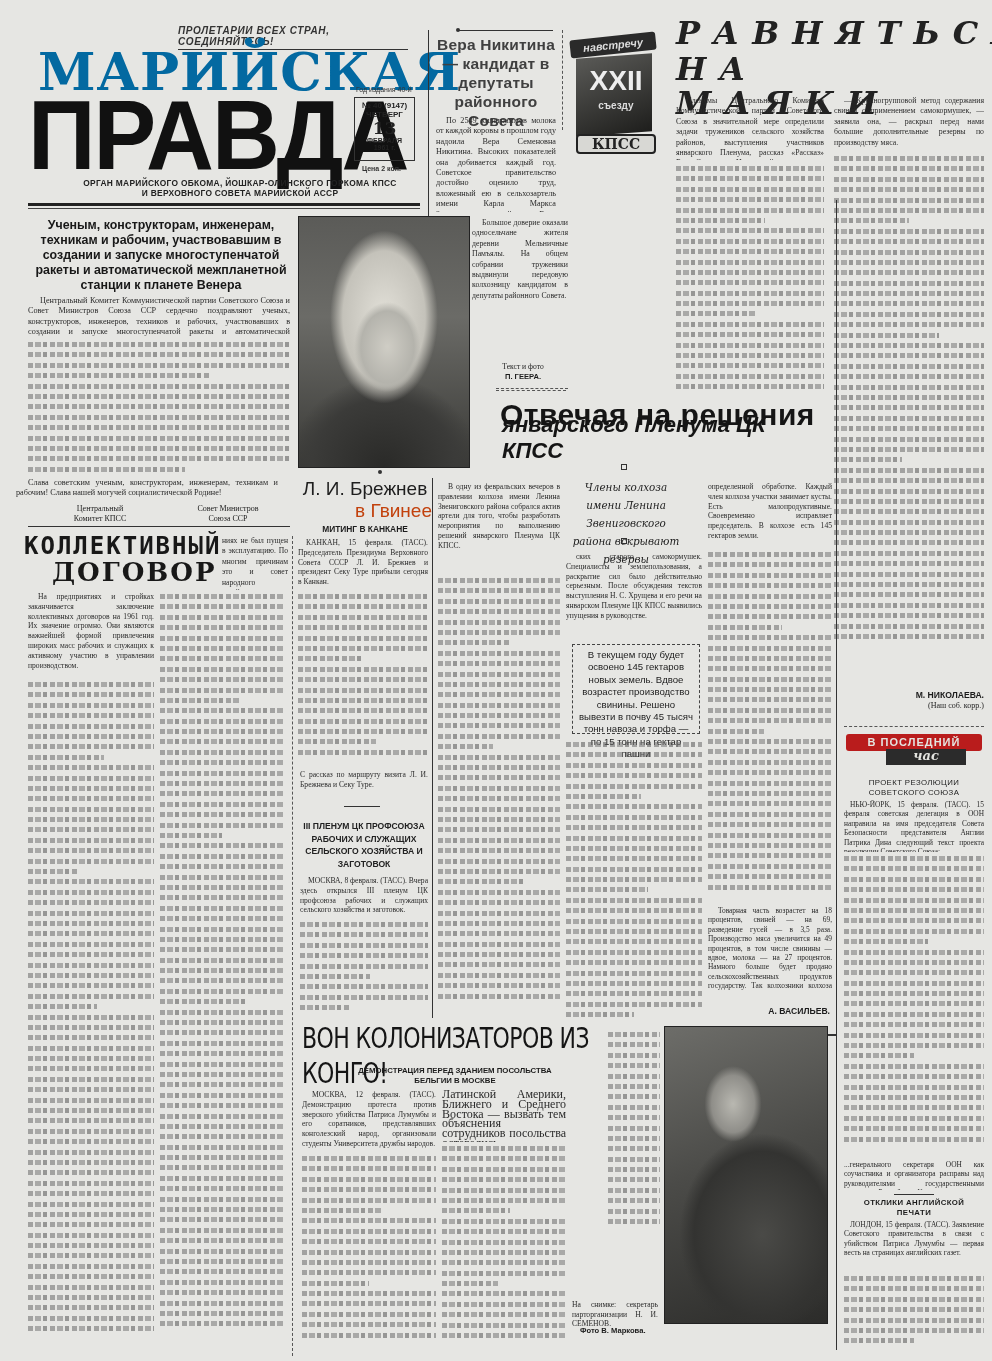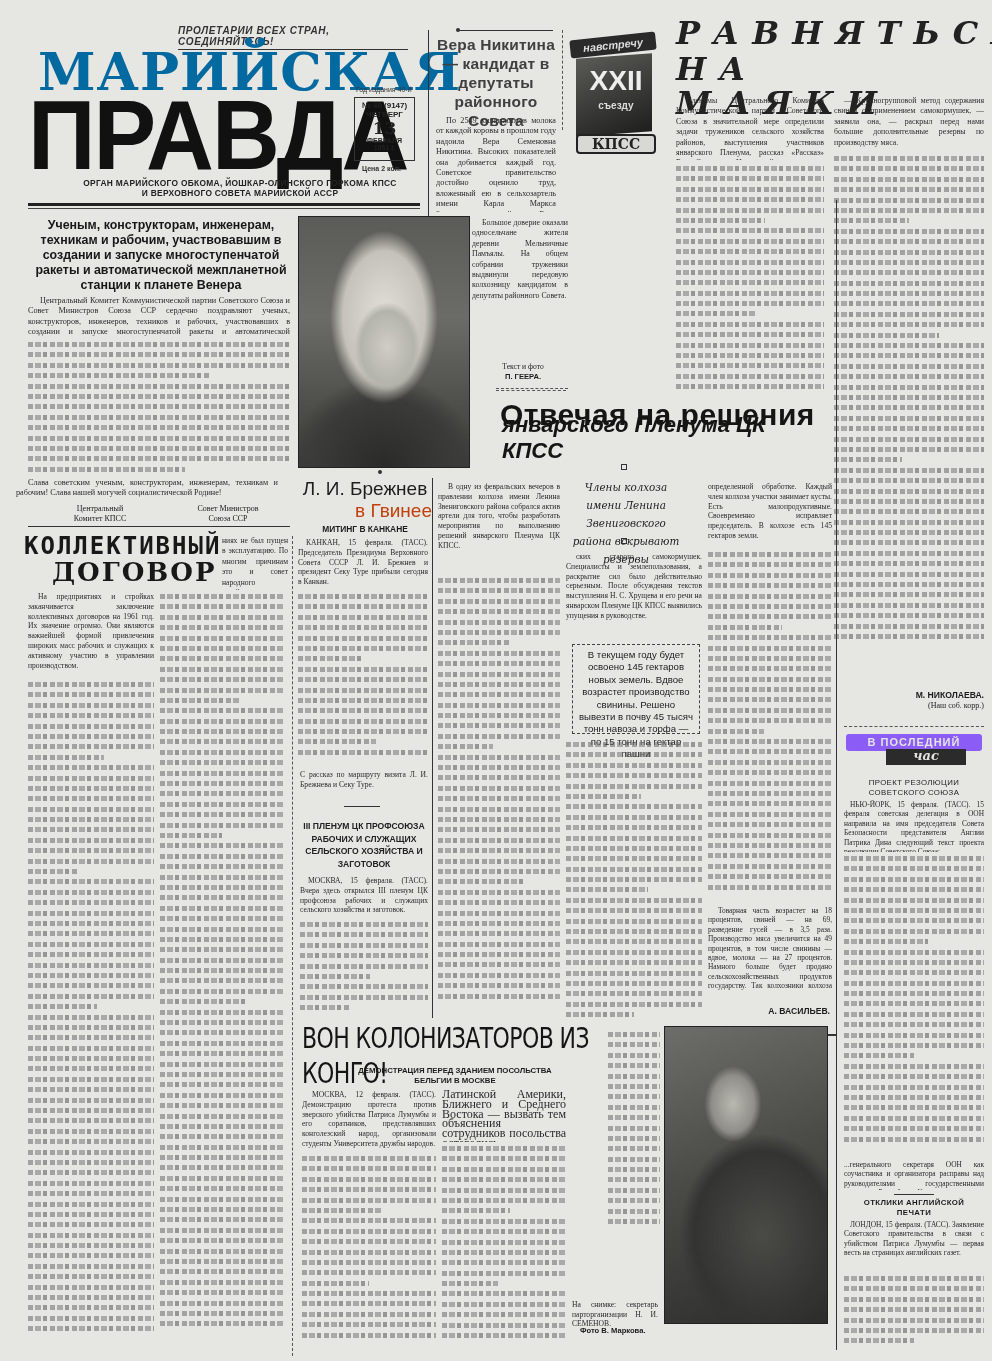--- a/index.html
+++ b/index.html
@@ -358,21 +358,21 @@
     <i></i>
     <i></i>
     <i></i>
     <i style="width:60%"></i>
     <i></i>
 </div>
 <div class="abs txt" style="left:300px;top:770px;width:128px;height:22px;font-size:7.6px;line-height:9.6px;">С рассказ по маршруту визита Л. И. Брежнева и Секу Туре.</div>
 <div class="hrule" style="left:344px;top:806px;width:36px;border-top-width:1px;"></div>
 
 <div class="abs sans" style="left:302px;top:820px;width:124px;text-align:center;font-size:8.6px;line-height:12.6px;font-weight:bold;color:#222;">III ПЛЕНУМ ЦК ПРОФСОЮЗА РАБОЧИХ И СЛУЖАЩИХ СЕЛЬСКОГО ХОЗЯЙСТВА И ЗАГОТОВОК</div>
-<div class="abs txt" style="left:300px;top:876px;width:128px;height:42px;text-indent:8px;font-size:7.6px;line-height:9.8px;">МОСКВА, 15 февраля. (ТАСС). Вчера здесь открылся III пленум ЦК профсоюза рабочих и служащих сельского хозяйства и заготовок.</div>
+<div class="abs txt" style="left:300px;top:876px;width:128px;height:42px;text-indent:8px;font-size:7.6px;line-height:9.8px;">МОСКВА, 8 февраля. (ТАСС). Вчера здесь открылся III пленум ЦК профсоюза рабочих и служащих сельского хозяйства и заготовок.</div>
 <div class="abs filler" style="left:300px;top:922px;width:128px;height:92px;">
   <i></i>
     <i></i>
     <i></i>
     <i></i>
     <i></i>
     <i style="width:55%"></i>
     <i></i>
     <i></i>
     <i style="width:40%"></i>
@@ -580,21 +580,21 @@
     <i></i>
     <i></i>
     <i></i>
     <i></i>
 </div>
 
 <div class="vrule" style="left:836px;top:200px;height:1150px;border-left-width:1px;"></div>
 
 <div class="hdash" style="left:844px;top:726px;width:140px;"></div>
 <div class="abs" style="left:846px;top:734px;width:136px;height:30px;">
-  <div class="abs sans" style="left:0;top:0;width:136px;height:17px;background:#8b5cf6;color:#e4e4e0;font-size:11px;font-weight:bold;letter-spacing:1px;line-height:17px;text-align:center;border-radius:3px;">В ПОСЛЕДНИЙ</div>
+  <div class="abs sans" style="left:0;top:0;width:136px;height:17px;background:#b91c1c;color:#e4e4e0;font-size:11px;font-weight:bold;letter-spacing:1px;line-height:17px;text-align:center;border-radius:3px;">В ПОСЛЕДНИЙ</div>
   <div class="abs" style="left:40px;top:15px;width:80px;height:16px;background:#2b2b2b;color:#e4e4e0;font-family:'DejaVu Serif',serif;font-style:italic;font-weight:bold;font-size:13px;line-height:14px;text-align:center;">час</div>
 </div>
 <div class="abs sans" style="left:850px;top:778px;width:128px;text-align:center;font-size:7.8px;line-height:10px;letter-spacing:.4px;">ПРОЕКТ РЕЗОЛЮЦИИ СОВЕТСКОГО СОЮЗА</div>
 <div class="abs txt" style="left:844px;top:800px;width:140px;height:52px;text-indent:6px;font-size:7.4px;line-height:9.4px;">НЬЮ-ЙОРК, 15 февраля. (ТАСС). 15 февраля советская делегация в ООН направила на имя председателя Совета Безопасности представителя Англии Патрика Дина следующий текст проекта резолюции Советского Союза:</div>
 <div class="abs filler" style="left:844px;top:856px;width:140px;height:306px;">
   <i></i>
     <i></i>
     <i></i>
     <i></i>
     <i></i>

